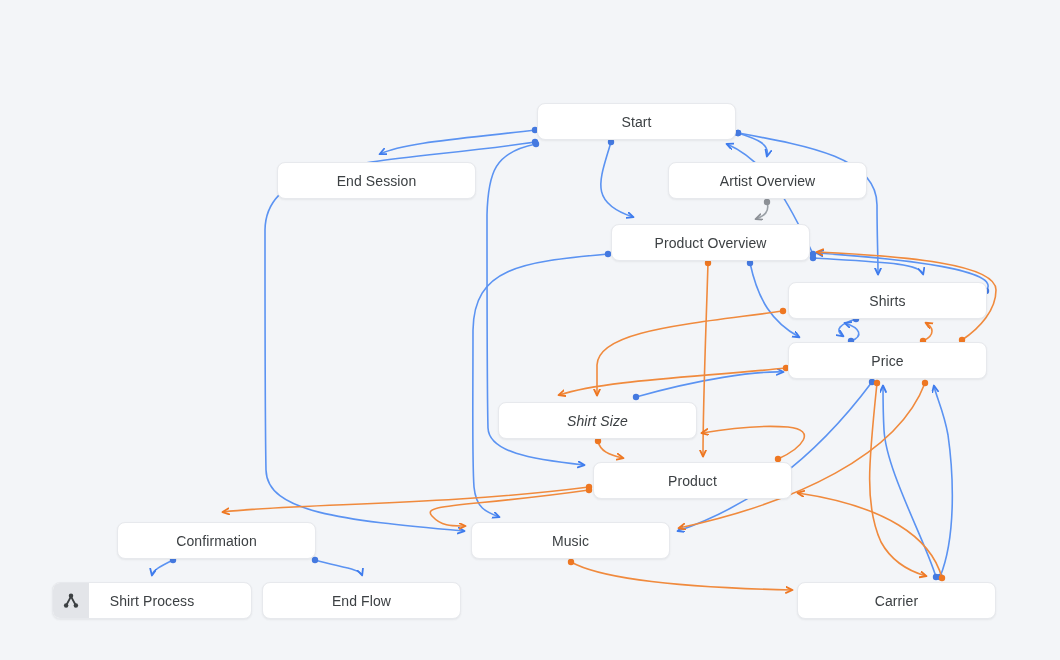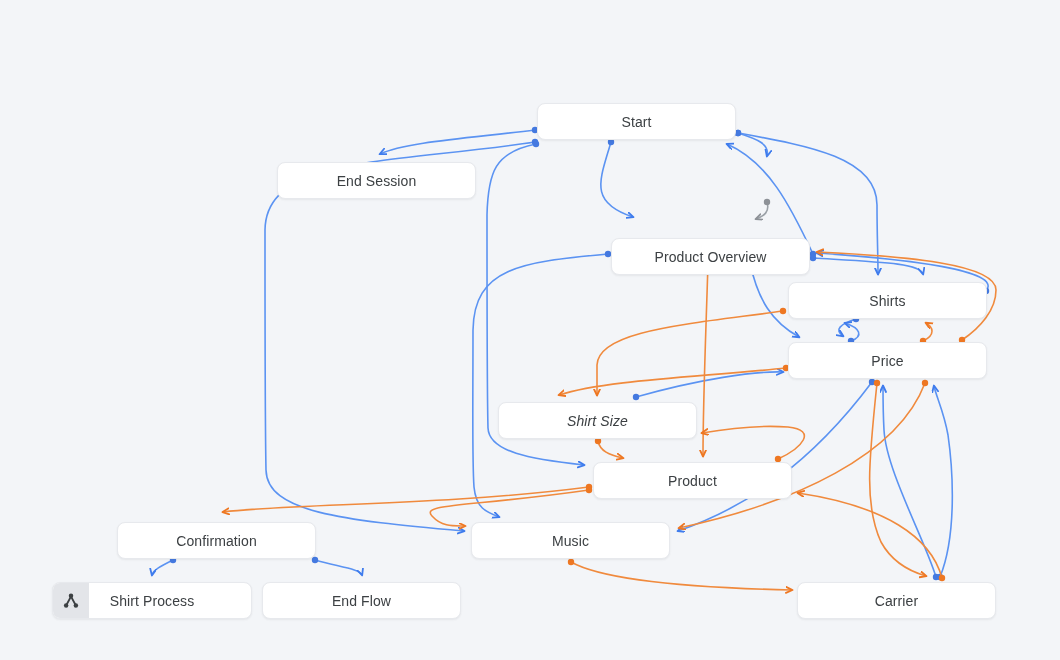--- a/index.html
+++ b/index.html
@@ -101,21 +101,24 @@
         <path d="M767,202 C770,212 764,216 756,219" class="edge-path gray" marker-start="url(#dot-gray)" marker-end="url(#arrow-gray)"></path>
       </g>
   </svg>
   <div id="node-layer">
       <div class="flow-node" style="left: 537px; top: 103px; width: 199px; height: 37px;">
         <span class="node-label">Start</span>
       </div>
       <div class="flow-node" style="left: 277px; top: 162px; width: 199px; height: 37px;">
         <span class="node-label">End Session</span>
       </div>
-      <div class="flow-node" style="left: 611px; top: 238px; width: 199px; height: 37px;">
+      <div class="flow-node" style="left: 668px; top: 162px; width: 199px; height: 37px;">
+        <span class="node-label">Artist Overview</span>
+      </div>
+      <div class="flow-node" style="left: 611px; top: 224px; width: 199px; height: 37px;">
         <span class="node-label">Product Overview</span>
       </div>
       <div class="flow-node" style="left: 788px; top: 282px; width: 199px; height: 37px;">
         <span class="node-label">Shirts</span>
       </div>
       <div class="flow-node" style="left: 788px; top: 342px; width: 199px; height: 37px;">
         <span class="node-label">Price</span>
       </div>
       <div class="flow-node" style="left: 498px; top: 402px; width: 199px; height: 37px; font-style: italic;">
         <span class="node-label">Shirt Size</span>

